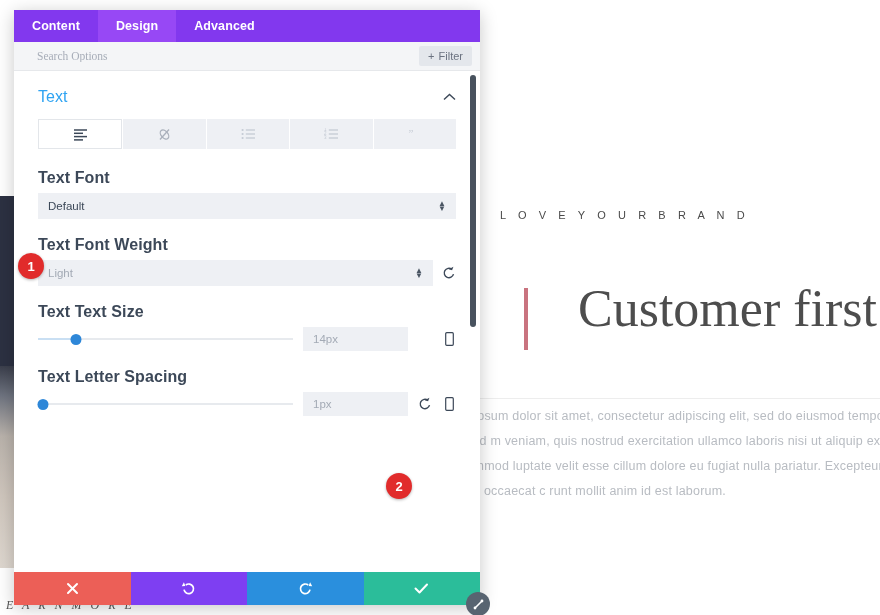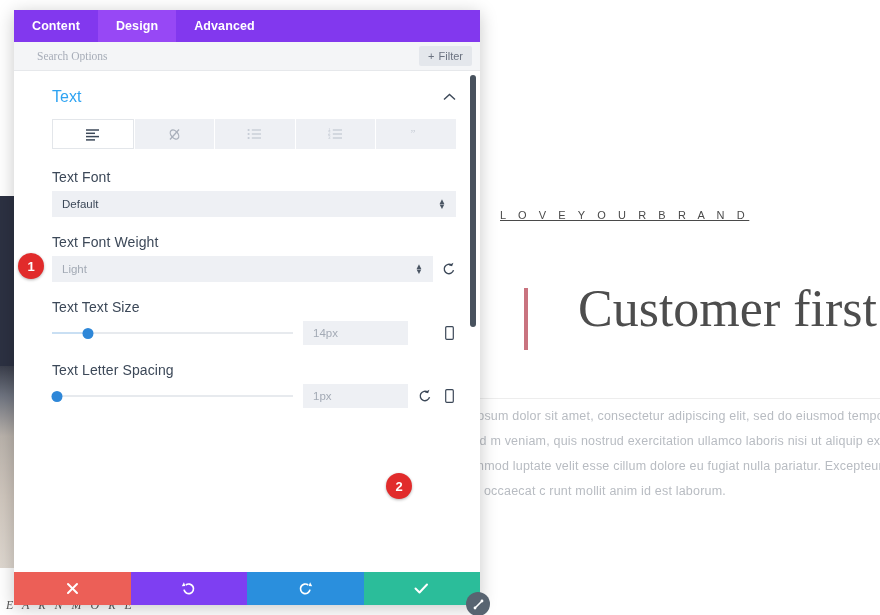--- a/index.html
+++ b/index.html
@@ -18,21 +18,20 @@
     background:
       linear-gradient(to bottom,
         #2c3142 0px, #2c3142 170px,
         #3b3f4c 170px, #6f7480 200px,
         #b9b2ab 240px, #cfc6bd 300px, #ded7cf 372px);
   }
   .bg-eyebrow {
     position: absolute; left: 500px; top: 209px;
     font-size: 11px; letter-spacing: 4.6px; color: #4a4a4a;
     font-weight: 400;
-    text-decoration: underline;
   }
   .bg-heading-wrap {
     position: absolute; left: 524px; top: 283px;
     display: flex; align-items: flex-start; gap: 30px;
   }
   .bg-heading-bar { width: 4px; height: 62px; background: #c9737f; margin-top: 5px; }
   .bg-heading {
     font-family: "Liberation Serif", serif;
     font-size: 52px; color: #4d4d4d; font-weight: 400;
     line-height: 1; white-space: nowrap; margin-left: 20px;
@@ -103,21 +102,21 @@
   .search-input::placeholder { color: #a7adb8; }
   .filter-btn {
     margin-right: 8px; height: 20px; padding: 0 9px;
     background: #e4e7ec; color: #6b7280; font-size: 11px;
     display: flex; align-items: center; gap: 4px;
     border-radius: 2px; cursor: pointer;
   }
 
   .modal-body {
     flex: 1; overflow: hidden; position: relative;
-    background: #fff; padding: 0 24px; margin-left: 14px;
+    background: #fff; padding: 0 24px;
   }
   .scrollbar-track {
     position: absolute; right: 2px; top: 0; width: 6px; height: 100%;
   }
   .scrollbar-thumb {
     position: absolute; right: 2px; top: 4px; width: 6px; height: 252px;
     background: #48525e; border-radius: 3px; cursor: pointer;
   }
 
   .section-head {
@@ -132,21 +131,21 @@
     flex: 1; height: 30px; background: #eef0f4;
     display: flex; align-items: center; justify-content: center;
     color: #a9b0bb; cursor: pointer;
   }
   .toggle-btn.active {
     background: #ffffff; border: 1px solid #e3e6ea; color: #3c4858;
   }
 
   .field { margin-bottom: 17px; }
   .field-label {
-    font-size: 14px; color: #3c4858; font-weight: normal;
+    font-size: 16px; color: #3c4858; font-weight: bold;
     margin-bottom: 6px; letter-spacing: 0.1px;
   }
   .field-row { display: flex; align-items: center; gap: 9px; }
 
   .select-box {
     flex: 1; height: 26px; background: #eef0f4;
     display: flex; align-items: center; padding: 0 10px;
     font-size: 11.5px; color: #3c4858; cursor: pointer; position: relative;
   }
   .select-box.muted { color: #a3aab5; }

